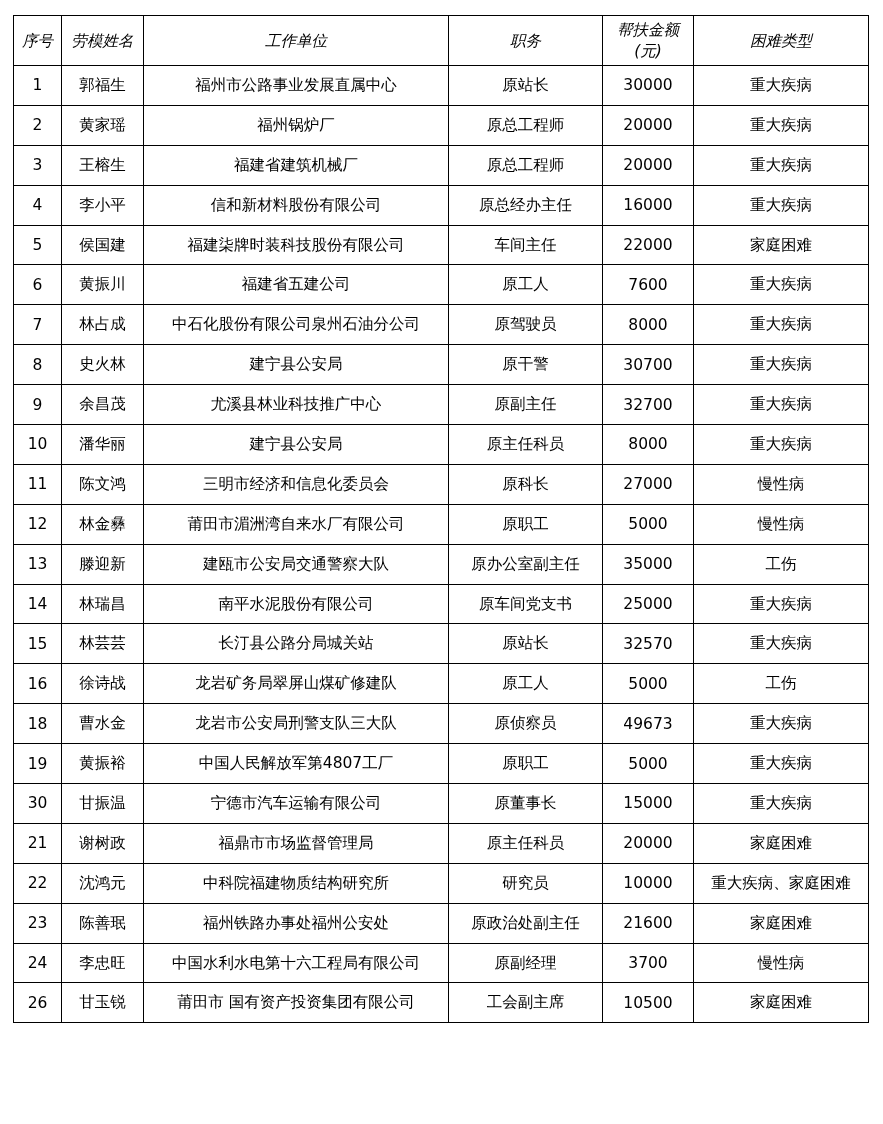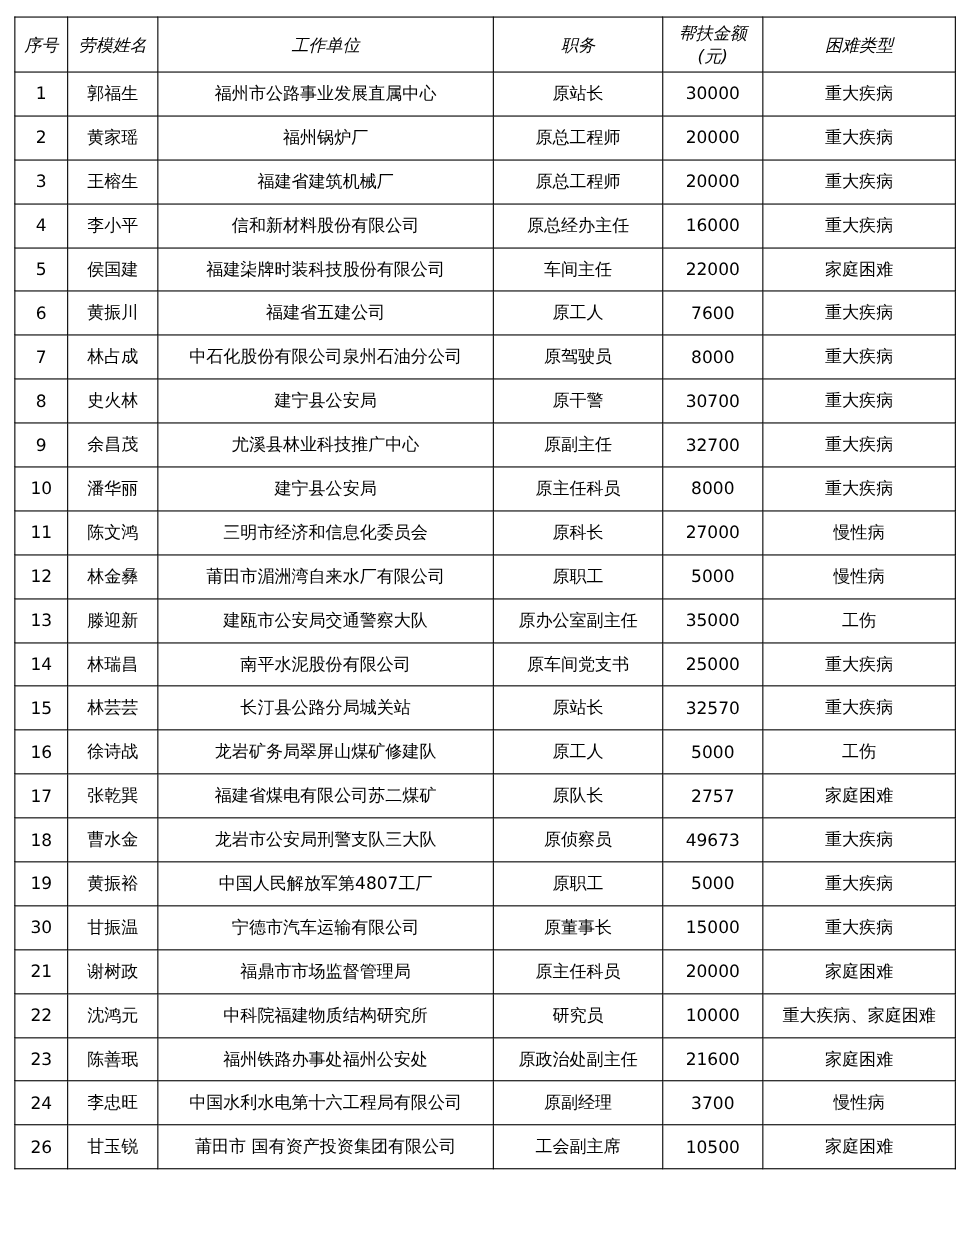--- a/index.html
+++ b/index.html
@@ -210,28 +210,20 @@
 
   <tr>
     <td>16</td>
     <td>徐诗战</td>
     <td>龙岩矿务局翠屏山煤矿修建队</td>
     <td>原工人</td>
     <td>5000</td>
     <td>工伤</td>
   </tr>
 
-  <tr>
-    <td>17</td>
-    <td>张乾巽</td>
-    <td>福建省煤电有限公司苏二煤矿</td>
-    <td>原队长</td>
-    <td>2757</td>
-    <td>家庭困难</td>
-  </tr>
 
   <tr>
     <td>18</td>
     <td>曹水金</td>
     <td>龙岩市公安局刑警支队三大队</td>
     <td>原侦察员</td>
     <td>49673</td>
     <td>重大疾病</td>
   </tr>
 

